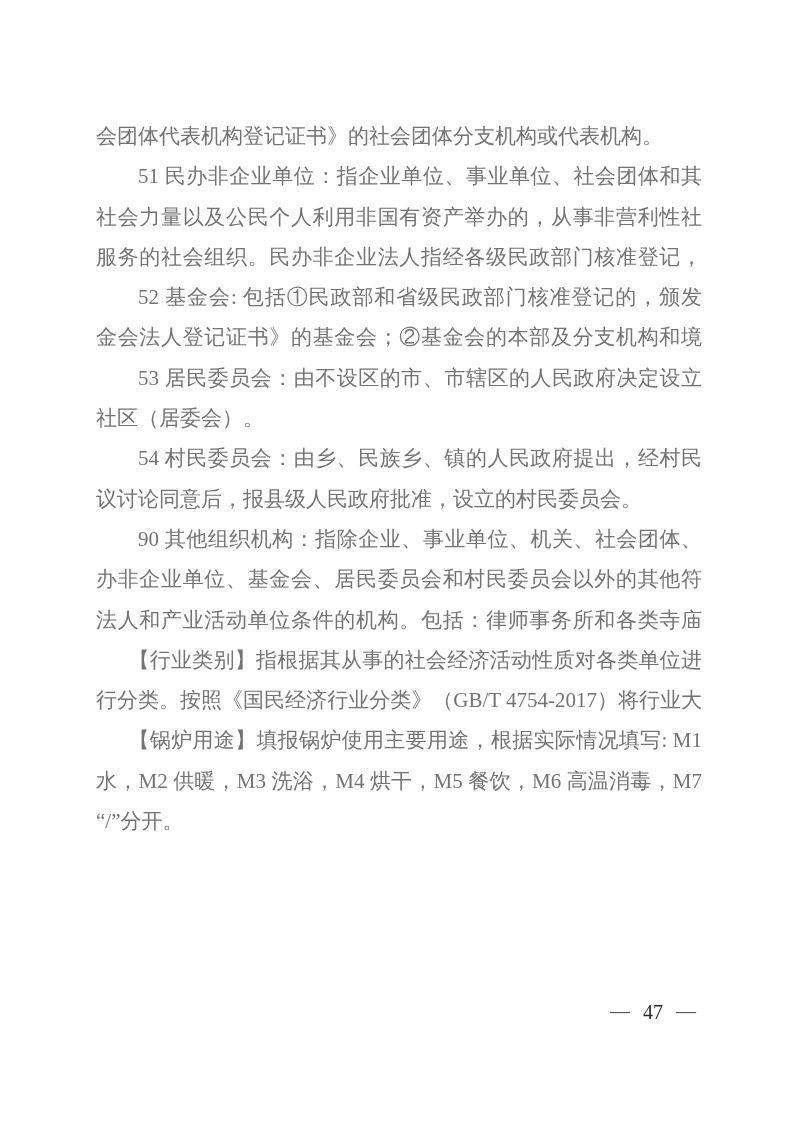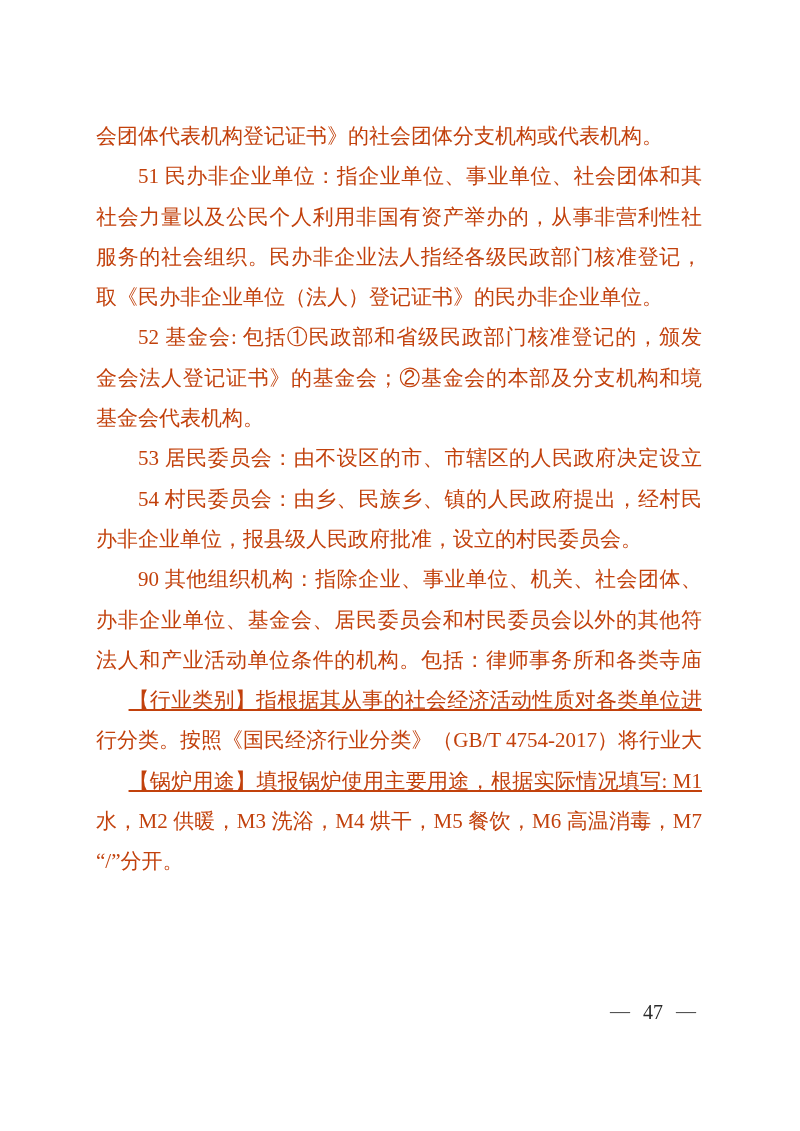--- a/index.html
+++ b/index.html
@@ -13,41 +13,40 @@
     height: 1131px;
     background: #ffffff;
     overflow: hidden;
     font-family: "Liberation Serif", "DejaVu Serif", serif;
   }
   .text-column {
     position: absolute;
     left: 96px;
     top: 116px;
     width: 606px;
-    color: #c2410c;
+    color: #737373;
     font-size: 21px;
     line-height: 40.3px;
   }
   .line {
     height: 40.3px;
     overflow: hidden;
     text-align: justify;
     text-align-last: justify;
     -moz-text-align-last: justify;
   }
   .line.para-end {
     text-align-last: left;
     -moz-text-align-last: left;
   }
   .line.para-start {
     text-indent: 2em;
   }
   .line.para-start.bracket {
     text-indent: 1.55em;
-    text-decoration: underline;
   }
   .page-number {
     position: absolute;
     top: 1001px;
     right: 104px;
     display: flex;
     align-items: center;
     gap: 13px;
     font-size: 20px;
     color: #2a2a2a;
@@ -65,36 +64,35 @@
   <div class="text-column">
 
     <div>
       <div class="line para-end">会团体代表机构登记证书》的社会团体分支机构或代表机构。</div>
     </div>
 
     <div>
       <div class="line para-start">51 民办非企业单位：指企业单位、事业单位、社会团体和其他</div>
       <div class="line">社会力量以及公民个人利用非国有资产举办的，从事非营利性社会</div>
       <div class="line">服务的社会组织。民办非企业法人指经各级民政部门核准登记，领</div>
-      <div class="line para-end">取《民办非企业单位（法人）登记证书》的民办非企业单位。</div>
     </div>
 
     <div>
       <div class="line para-start">52 基金会: 包括①民政部和省级民政部门核准登记的，颁发《基</div>
       <div class="line">金会法人登记证书》的基金会；②基金会的本部及分支机构和境外</div>
-      <div class="line para-end">基金会代表机构。</div>
     </div>
 
     <div>
       <div class="line para-start">53 居民委员会：由不设区的市、市辖区的人民政府决定设立的</div>
+      <div class="line para-end">社区（居委会）。</div>
     </div>
 
     <div>
       <div class="line para-start">54 村民委员会：由乡、民族乡、镇的人民政府提出，经村民会</div>
-      <div class="line para-end">办非企业单位，报县级人民政府批准，设立的村民委员会。</div>
+      <div class="line para-end">议讨论同意后，报县级人民政府批准，设立的村民委员会。</div>
     </div>
 
     <div>
       <div class="line para-start">90 其他组织机构：指除企业、事业单位、机关、社会团体、民</div>
       <div class="line">办非企业单位、基金会、居民委员会和村民委员会以外的其他符合</div>
       <div class="line para-end">法人和产业活动单位条件的机构。包括：律师事务所和各类寺庙等。</div>
     </div>
 
     <div>
       <div class="line para-start bracket">【行业类别】指根据其从事的社会经济活动性质对各类单位进</div>

